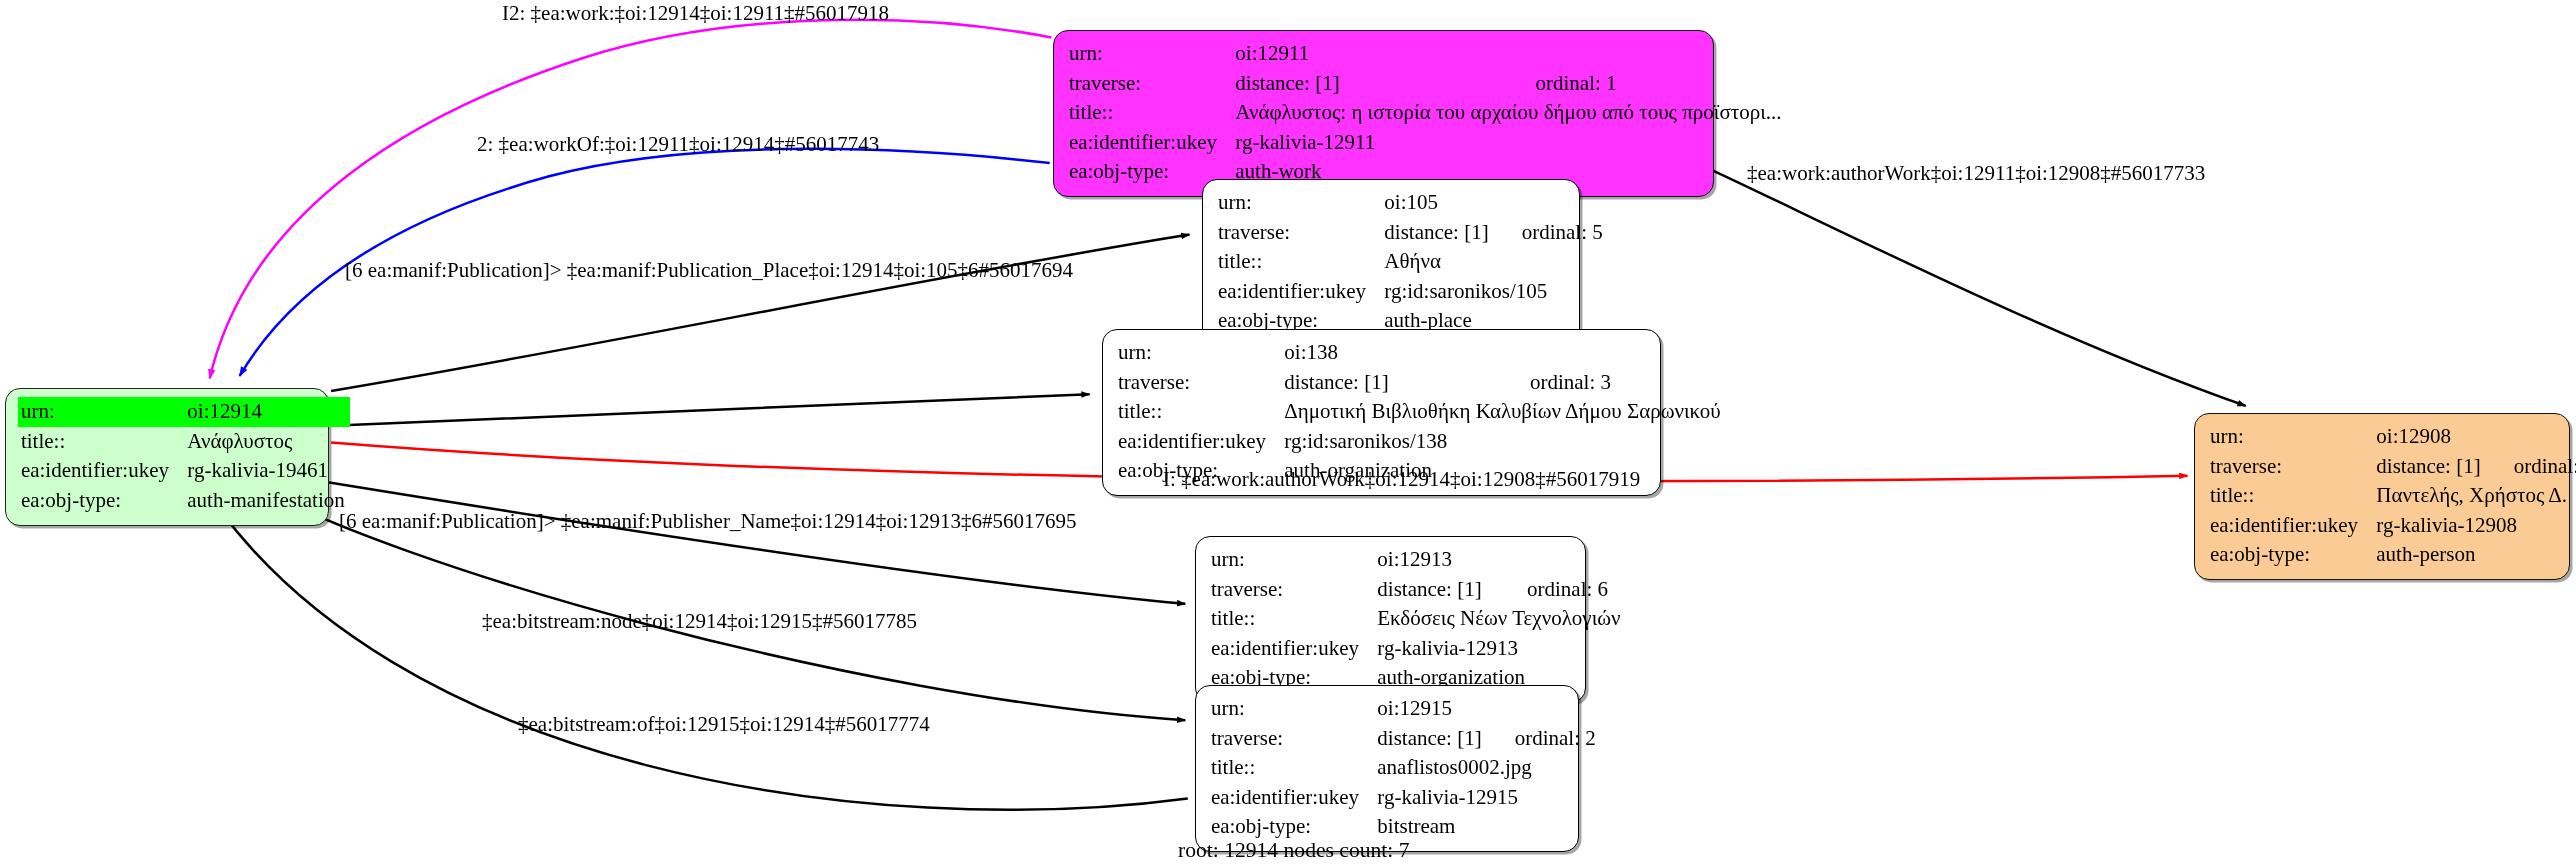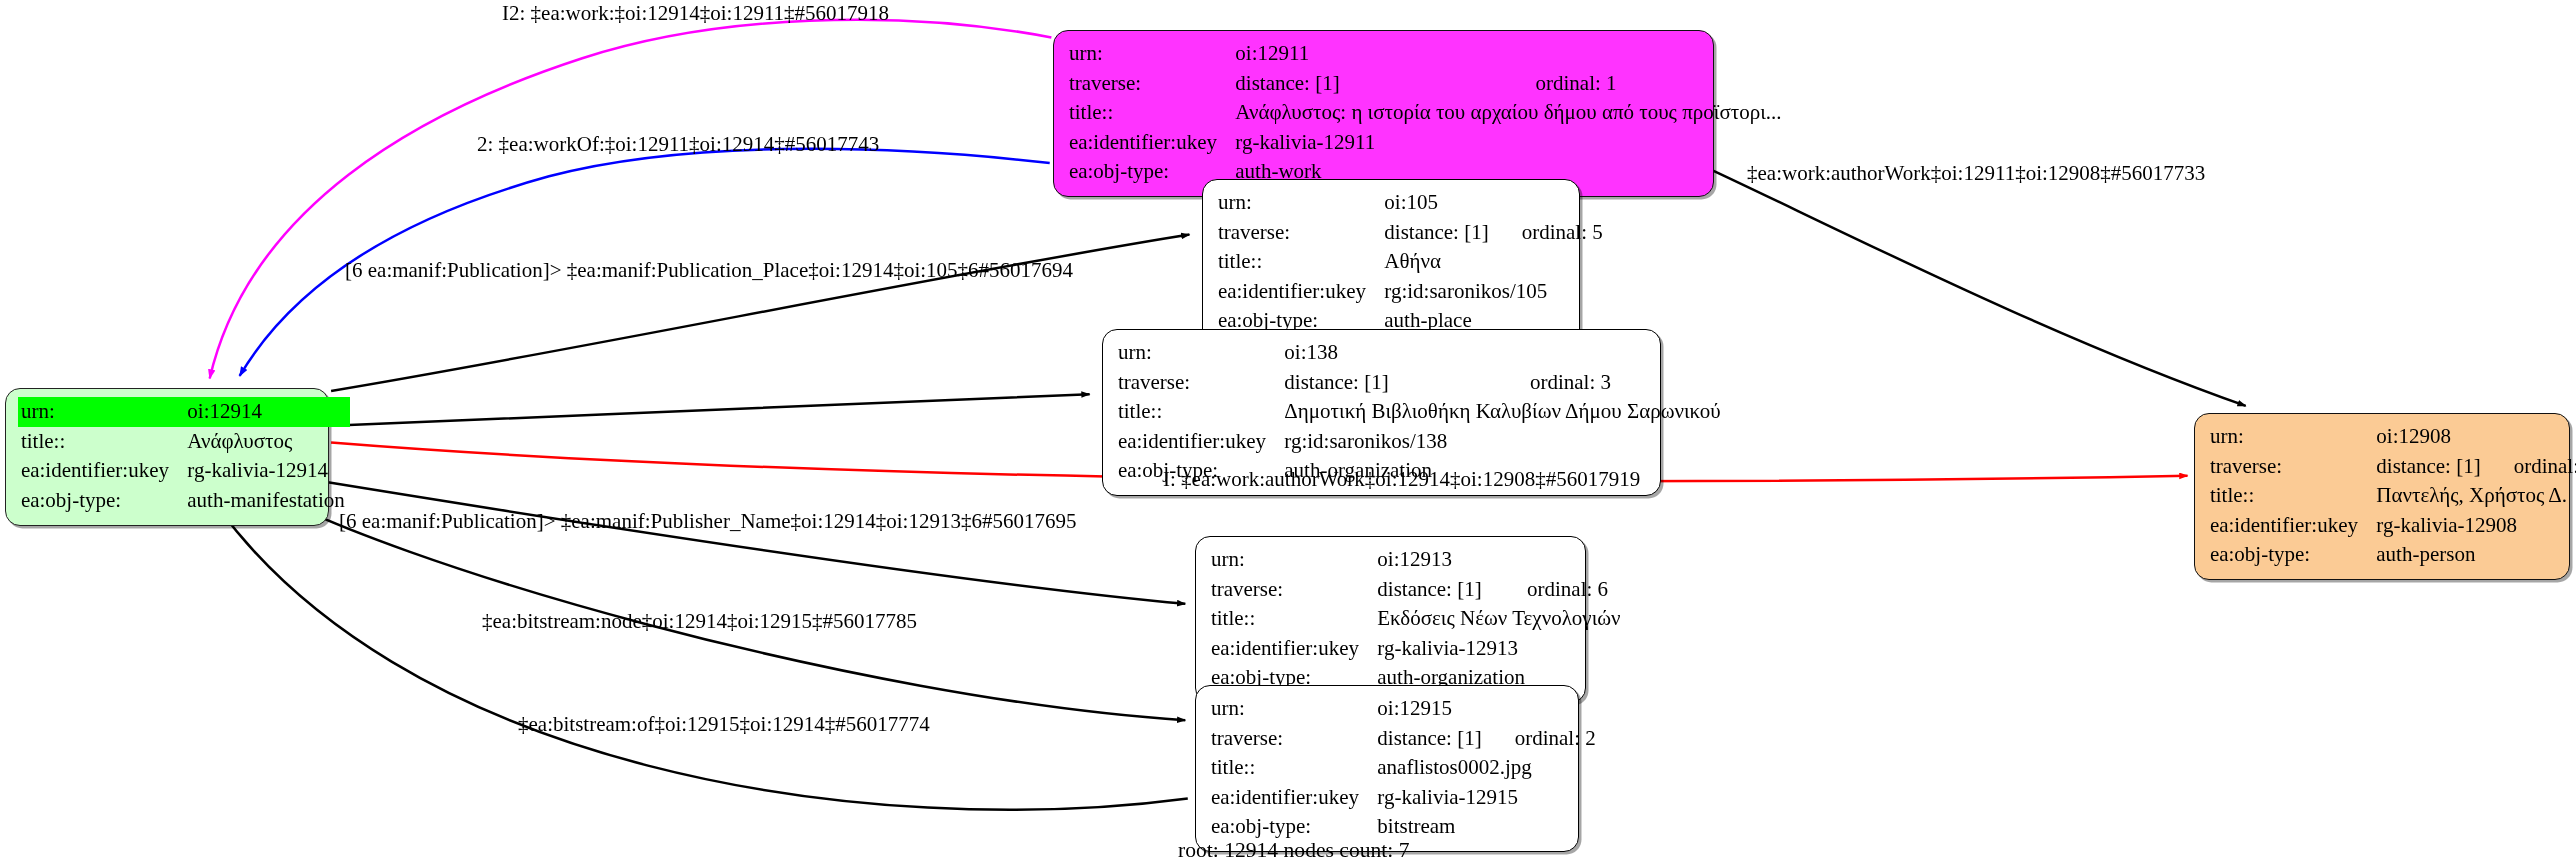--- a/index.html
+++ b/index.html
@@ -127,21 +127,21 @@
           <tr class="hl">
         <td class="k">urn:</td>
         <td class="v">oi:12914</td>
       </tr>
       <tr>
         <td class="k">title::</td>
         <td class="v">Ανάφλυστος</td>
       </tr>
       <tr>
         <td class="k gap">ea:identifier:ukey</td>
-        <td class="v">rg-kalivia-12914</td>
+        <td class="v">rg-kalivia-19461</td>
       </tr>
       <tr>
         <td class="k gap">ea:obj-type:</td>
         <td class="v">auth-manifestation</td>
       </tr>
     </tbody>
       </table>
   </div>
 
   <div class="node node-work" style="left:1053px; top:30px; width:661px;">

